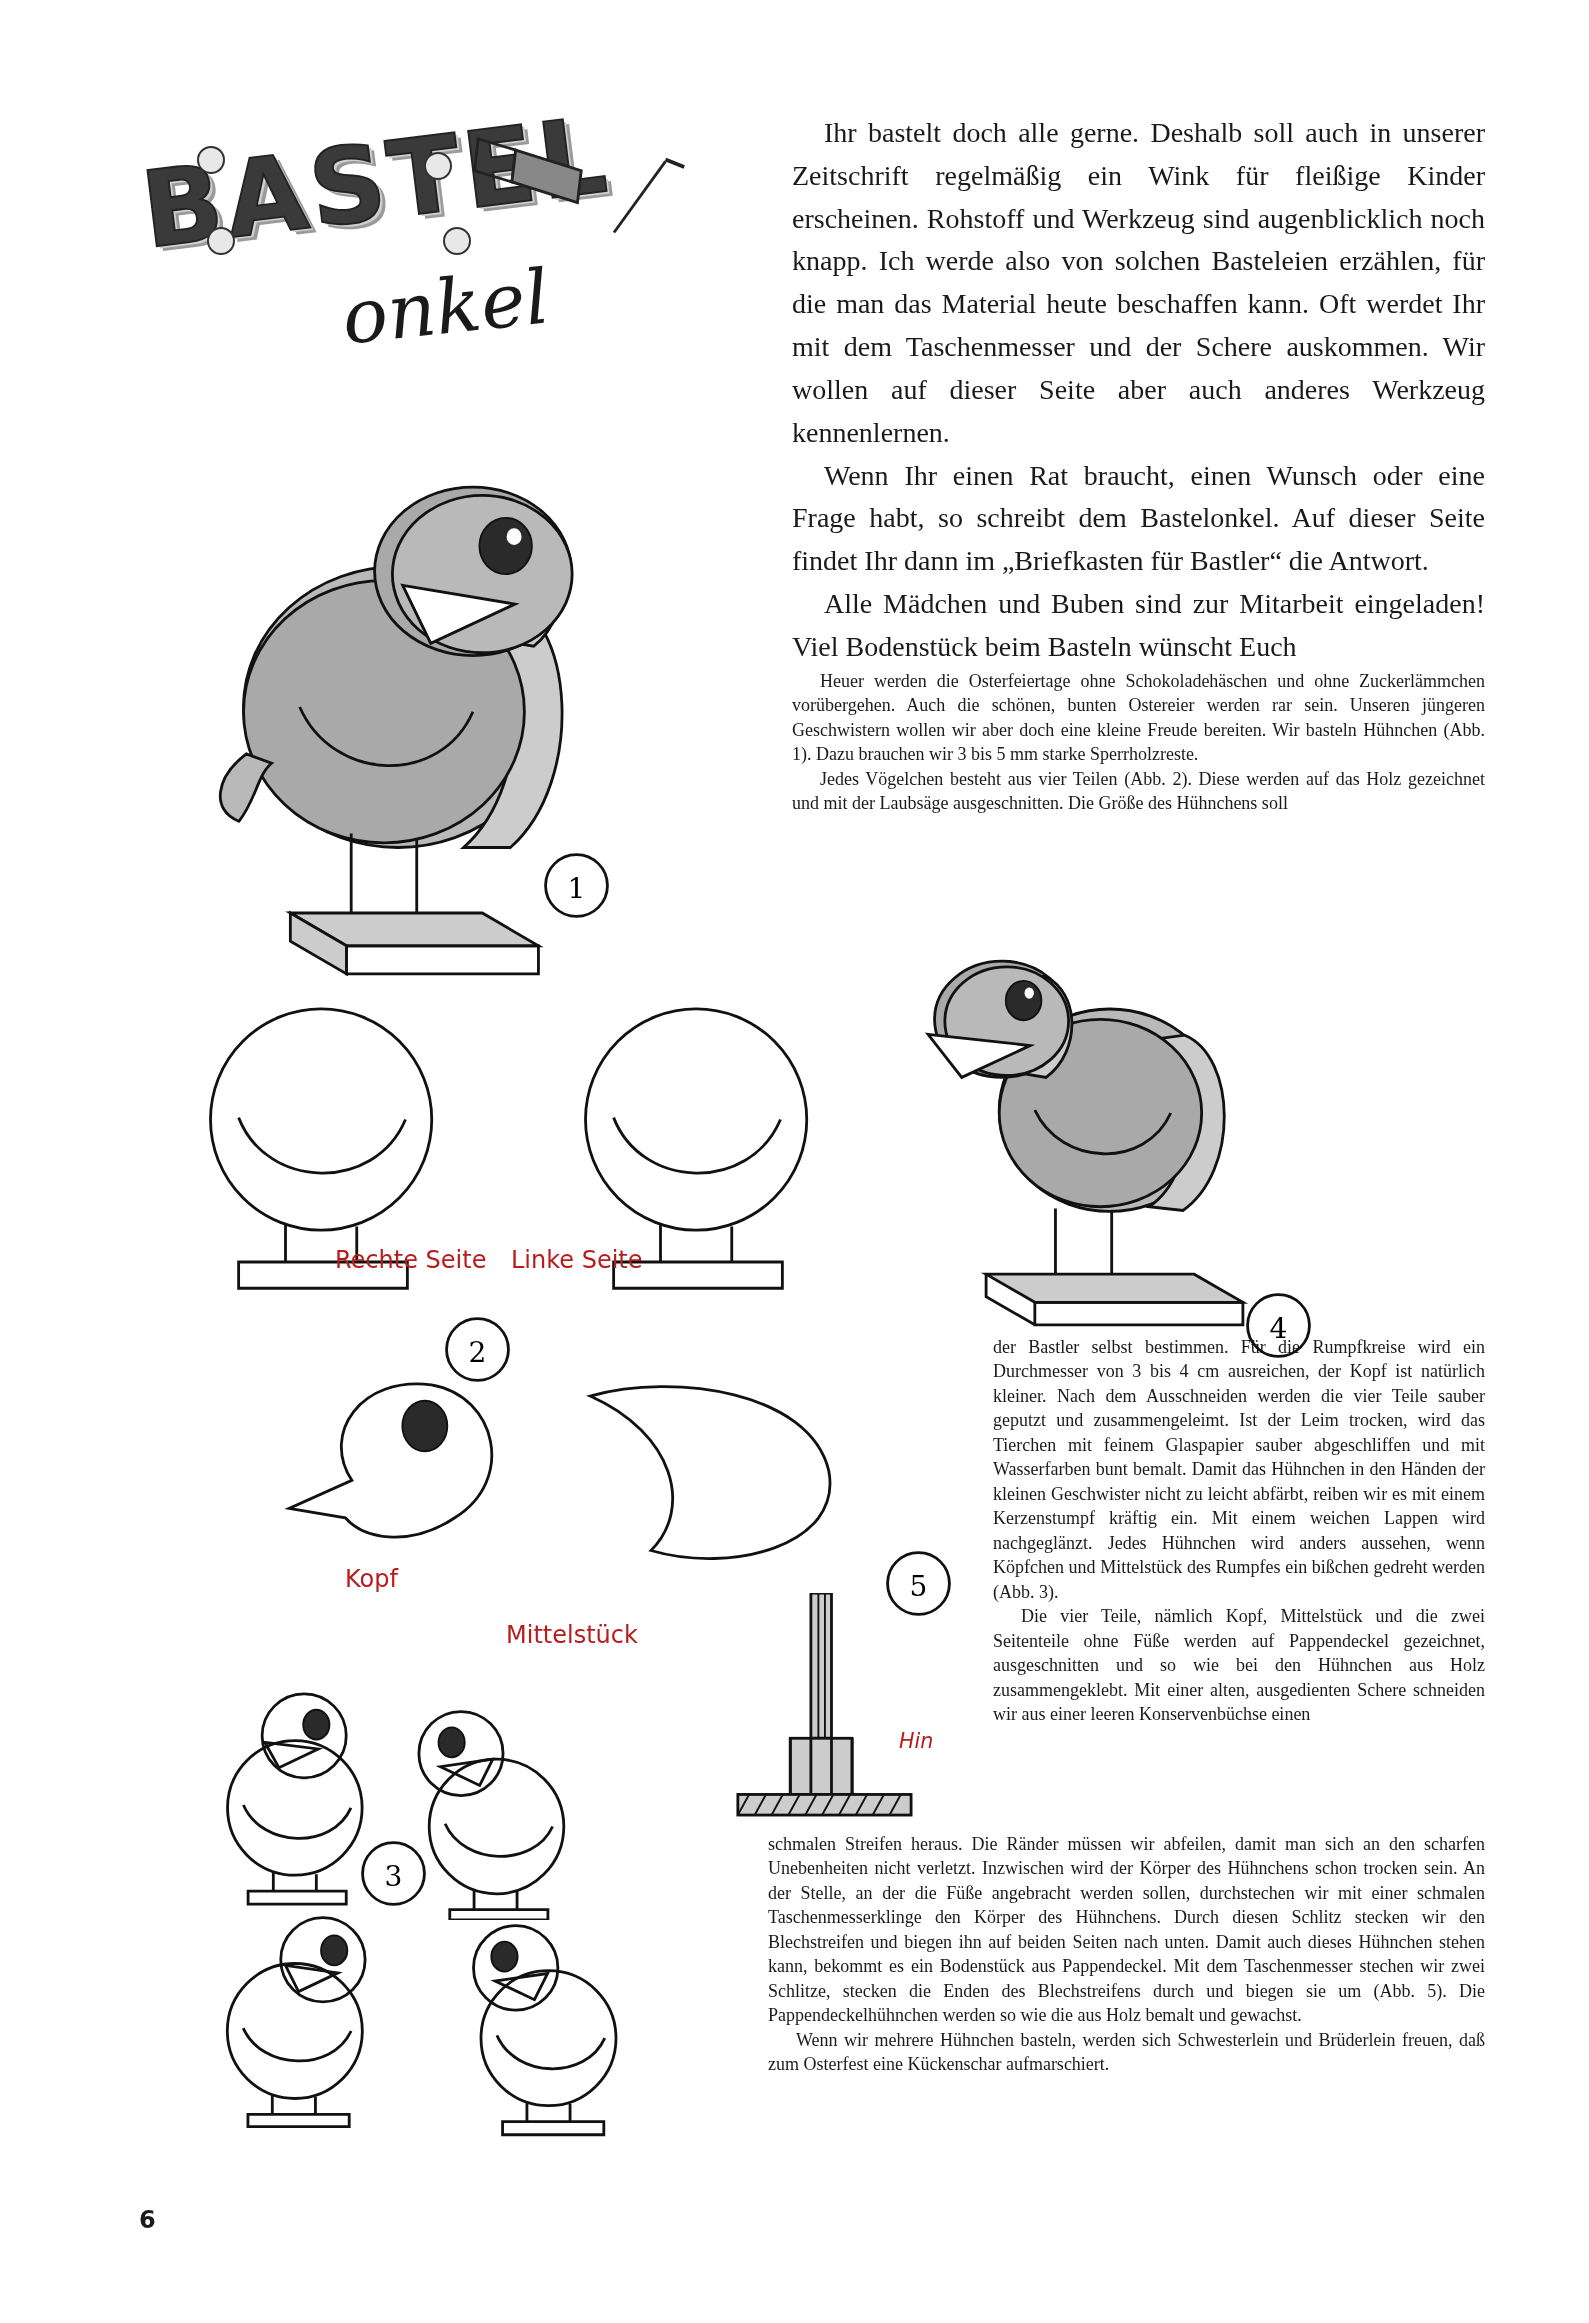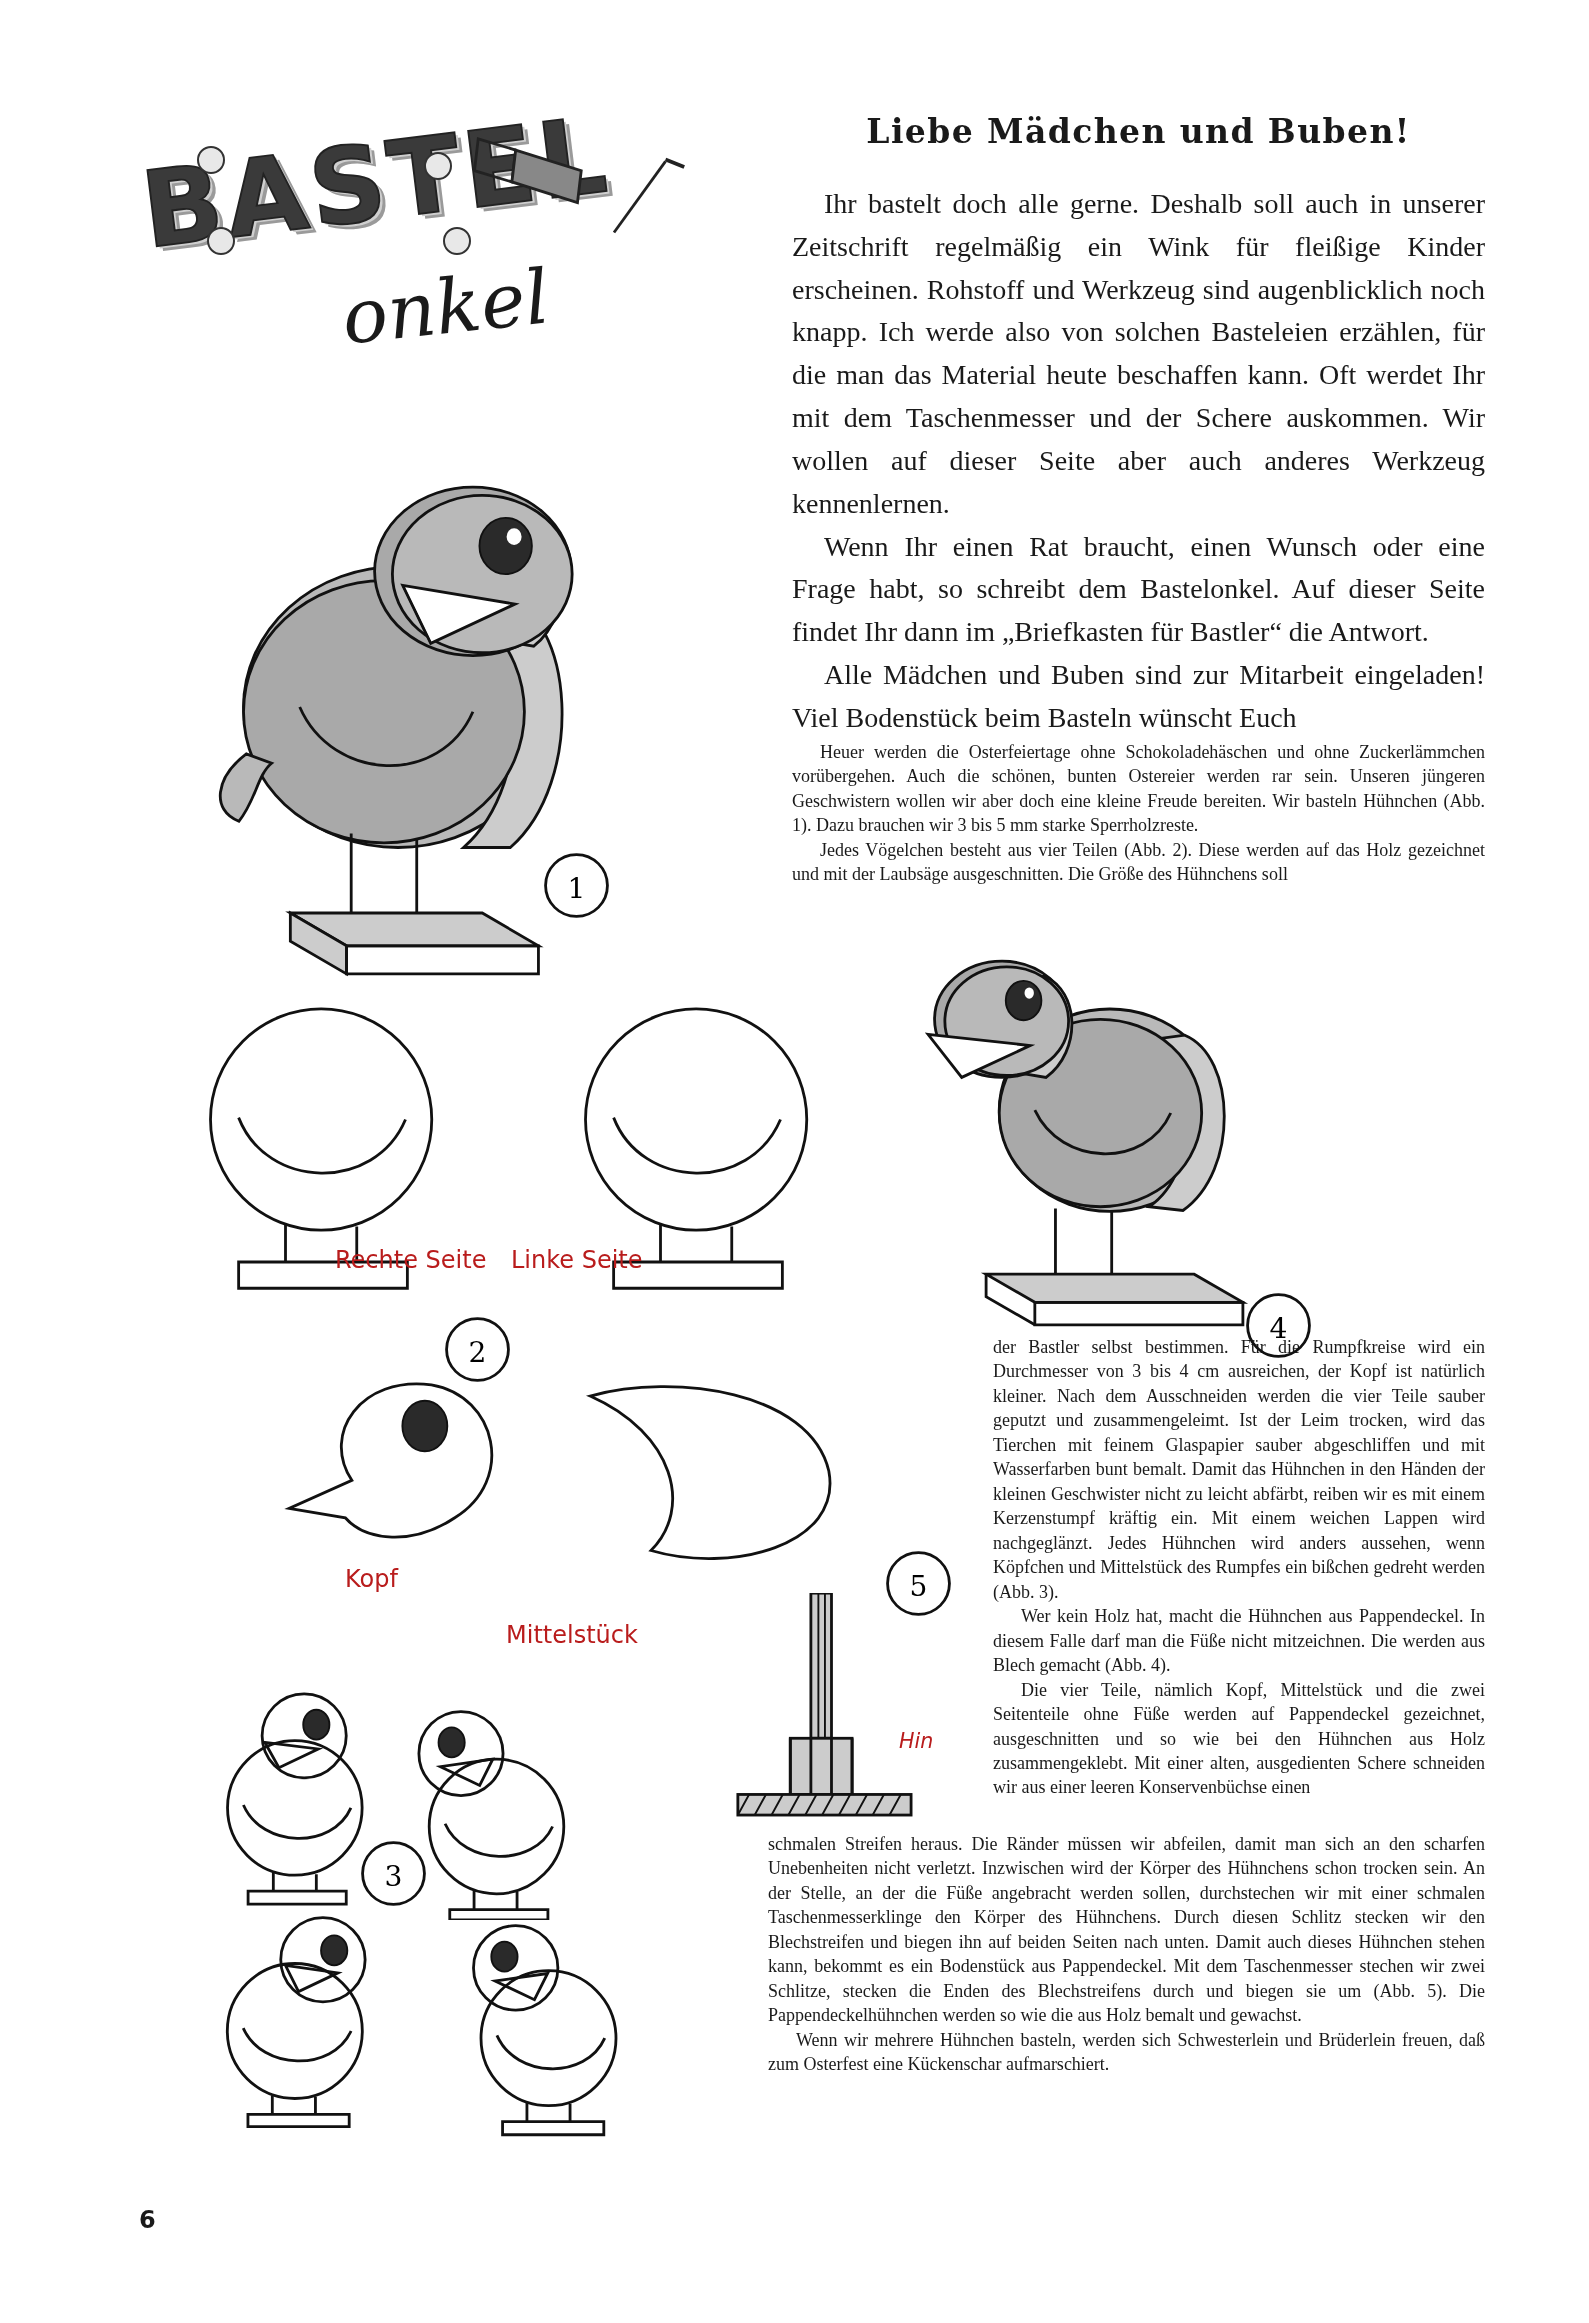--- a/index.html
+++ b/index.html
@@ -167,34 +167,32 @@
       <g stroke="#222" fill="none" stroke-width="3">
         <path d="M360,18 L400,30 L396,64 L356,52 Z"></path>
         <path d="M400,30 L470,52 L466,86 L396,64 Z" fill="#888"></path>
         <path d="M560,40 L580,48" stroke-width="4"></path>
         <path d="M505,118 L560,42" stroke-width="3"></path>
       </g>
     </svg>
   </div>
 
   <div class="col-right">
-    <h1 class="headline-1">Liebe Mädchen und Buben!</h1>
     <div class="intro">
       <p class="indent">Ihr bastelt doch alle gerne. Deshalb soll auch in unserer Zeitschrift regelmäßig ein Wink für fleißige Kinder erscheinen. Rohstoff und Werkzeug sind augenblicklich noch knapp. Ich werde also von solchen Basteleien erzählen, für die man das Material heute beschaffen kann. Oft werdet Ihr mit dem Taschenmesser und der Schere auskommen. Wir wollen auf dieser Seite aber auch anderes Werkzeug kennenlernen.</p>
       <p class="indent">Wenn Ihr einen Rat braucht, einen Wunsch oder eine Frage habt, so schreibt dem Bastelonkel. Auf dieser Seite findet Ihr dann im „Briefkasten für Bastler“ die Antwort.</p>
       <p class="indent">Alle Mädchen und Buben sind zur Mitarbeit eingeladen! Viel Bodenstück beim Basteln wünscht Euch</p>
     </div>
 
     <p class="body-small indent">Heuer werden die Osterfeiertage ohne Schokoladehäschen und ohne Zuckerlämmchen vorübergehen. Auch die schönen, bunten Ostereier werden rar sein. Unseren jüngeren Geschwistern wollen wir aber doch eine kleine Freude bereiten. Wir basteln Hühnchen (Abb. 1). Dazu brauchen wir 3 bis 5 mm starke Sperrholzreste.</p>
     <p class="body-small indent">Jedes Vögelchen besteht aus vier Teilen (Abb. 2). Diese werden auf das Holz gezeichnet und mit der Laubsäge ausgeschnitten. Die Größe des Hühnchens soll</p>
   </div>
 
   <div class="col-lower">
     <p class="body-small">der Bastler selbst bestimmen. Für die Rumpfkreise wird ein Durchmesser von 3 bis 4 cm ausreichen, der Kopf ist natürlich kleiner. Nach dem Ausschneiden werden die vier Teile sauber geputzt und zusammengeleimt. Ist der Leim trocken, wird das Tierchen mit feinem Glaspapier sauber abgeschliffen und mit Wasserfarben bunt bemalt. Damit das Hühnchen in den Händen der kleinen Geschwister nicht zu leicht abfärbt, reiben wir es mit einem Kerzenstumpf kräftig ein. Mit einem weichen Lappen wird nachgeglänzt. Jedes Hühnchen wird anders aussehen, wenn Köpfchen und Mittelstück des Rumpfes ein bißchen gedreht werden (Abb. 3).</p>
-    <p class="body-small indent">Wer kein Holz hat, macht die Hühnchen aus Pappendeckel. In diesem Falle darf man die Füße nicht mitzeichnen. Die werden aus Blech gemacht (Abb. 4).</p>
     <p class="body-small indent">Die vier Teile, nämlich Kopf, Mittelstück und die zwei Seitenteile ohne Füße werden auf Pappendeckel gezeichnet, ausgeschnitten und so wie bei den Hühnchen aus Holz zusammengeklebt. Mit einer alten, ausgedienten Schere schneiden wir aus einer leeren Konservenbüchse einen</p>
   </div>
 
   <div class="col-lower-wide">
     <p class="body-small">schmalen Streifen heraus. Die Ränder müssen wir abfeilen, damit man sich an den scharfen Unebenheiten nicht verletzt. Inzwischen wird der Körper des Hühnchens schon trocken sein. An der Stelle, an der die Füße angebracht werden sollen, durchstechen wir mit einer schmalen Taschenmesserklinge den Körper des Hühnchens. Durch diesen Schlitz stecken wir den Blechstreifen und biegen ihn auf beiden Seiten nach unten. Damit auch dieses Hühnchen stehen kann, bekommt es ein Bodenstück aus Pappendeckel. Mit dem Taschenmesser stechen wir zwei Schlitze, stecken die Enden des Blechstreifens durch und biegen sie um (Abb. 5). Die Pappendeckelhühnchen werden so wie die aus Holz bemalt und gewachst.</p>
     <p class="body-small indent">Wenn wir mehrere Hühnchen basteln, werden sich Schwesterlein und Brüderlein freuen, daß zum Osterfest eine Kückenschar aufmarschiert.</p>
   </div>
 
   <svg class="fig" style="left:201px; top:473px;" width="497" height="543" viewBox="0 0 530 580">
 

